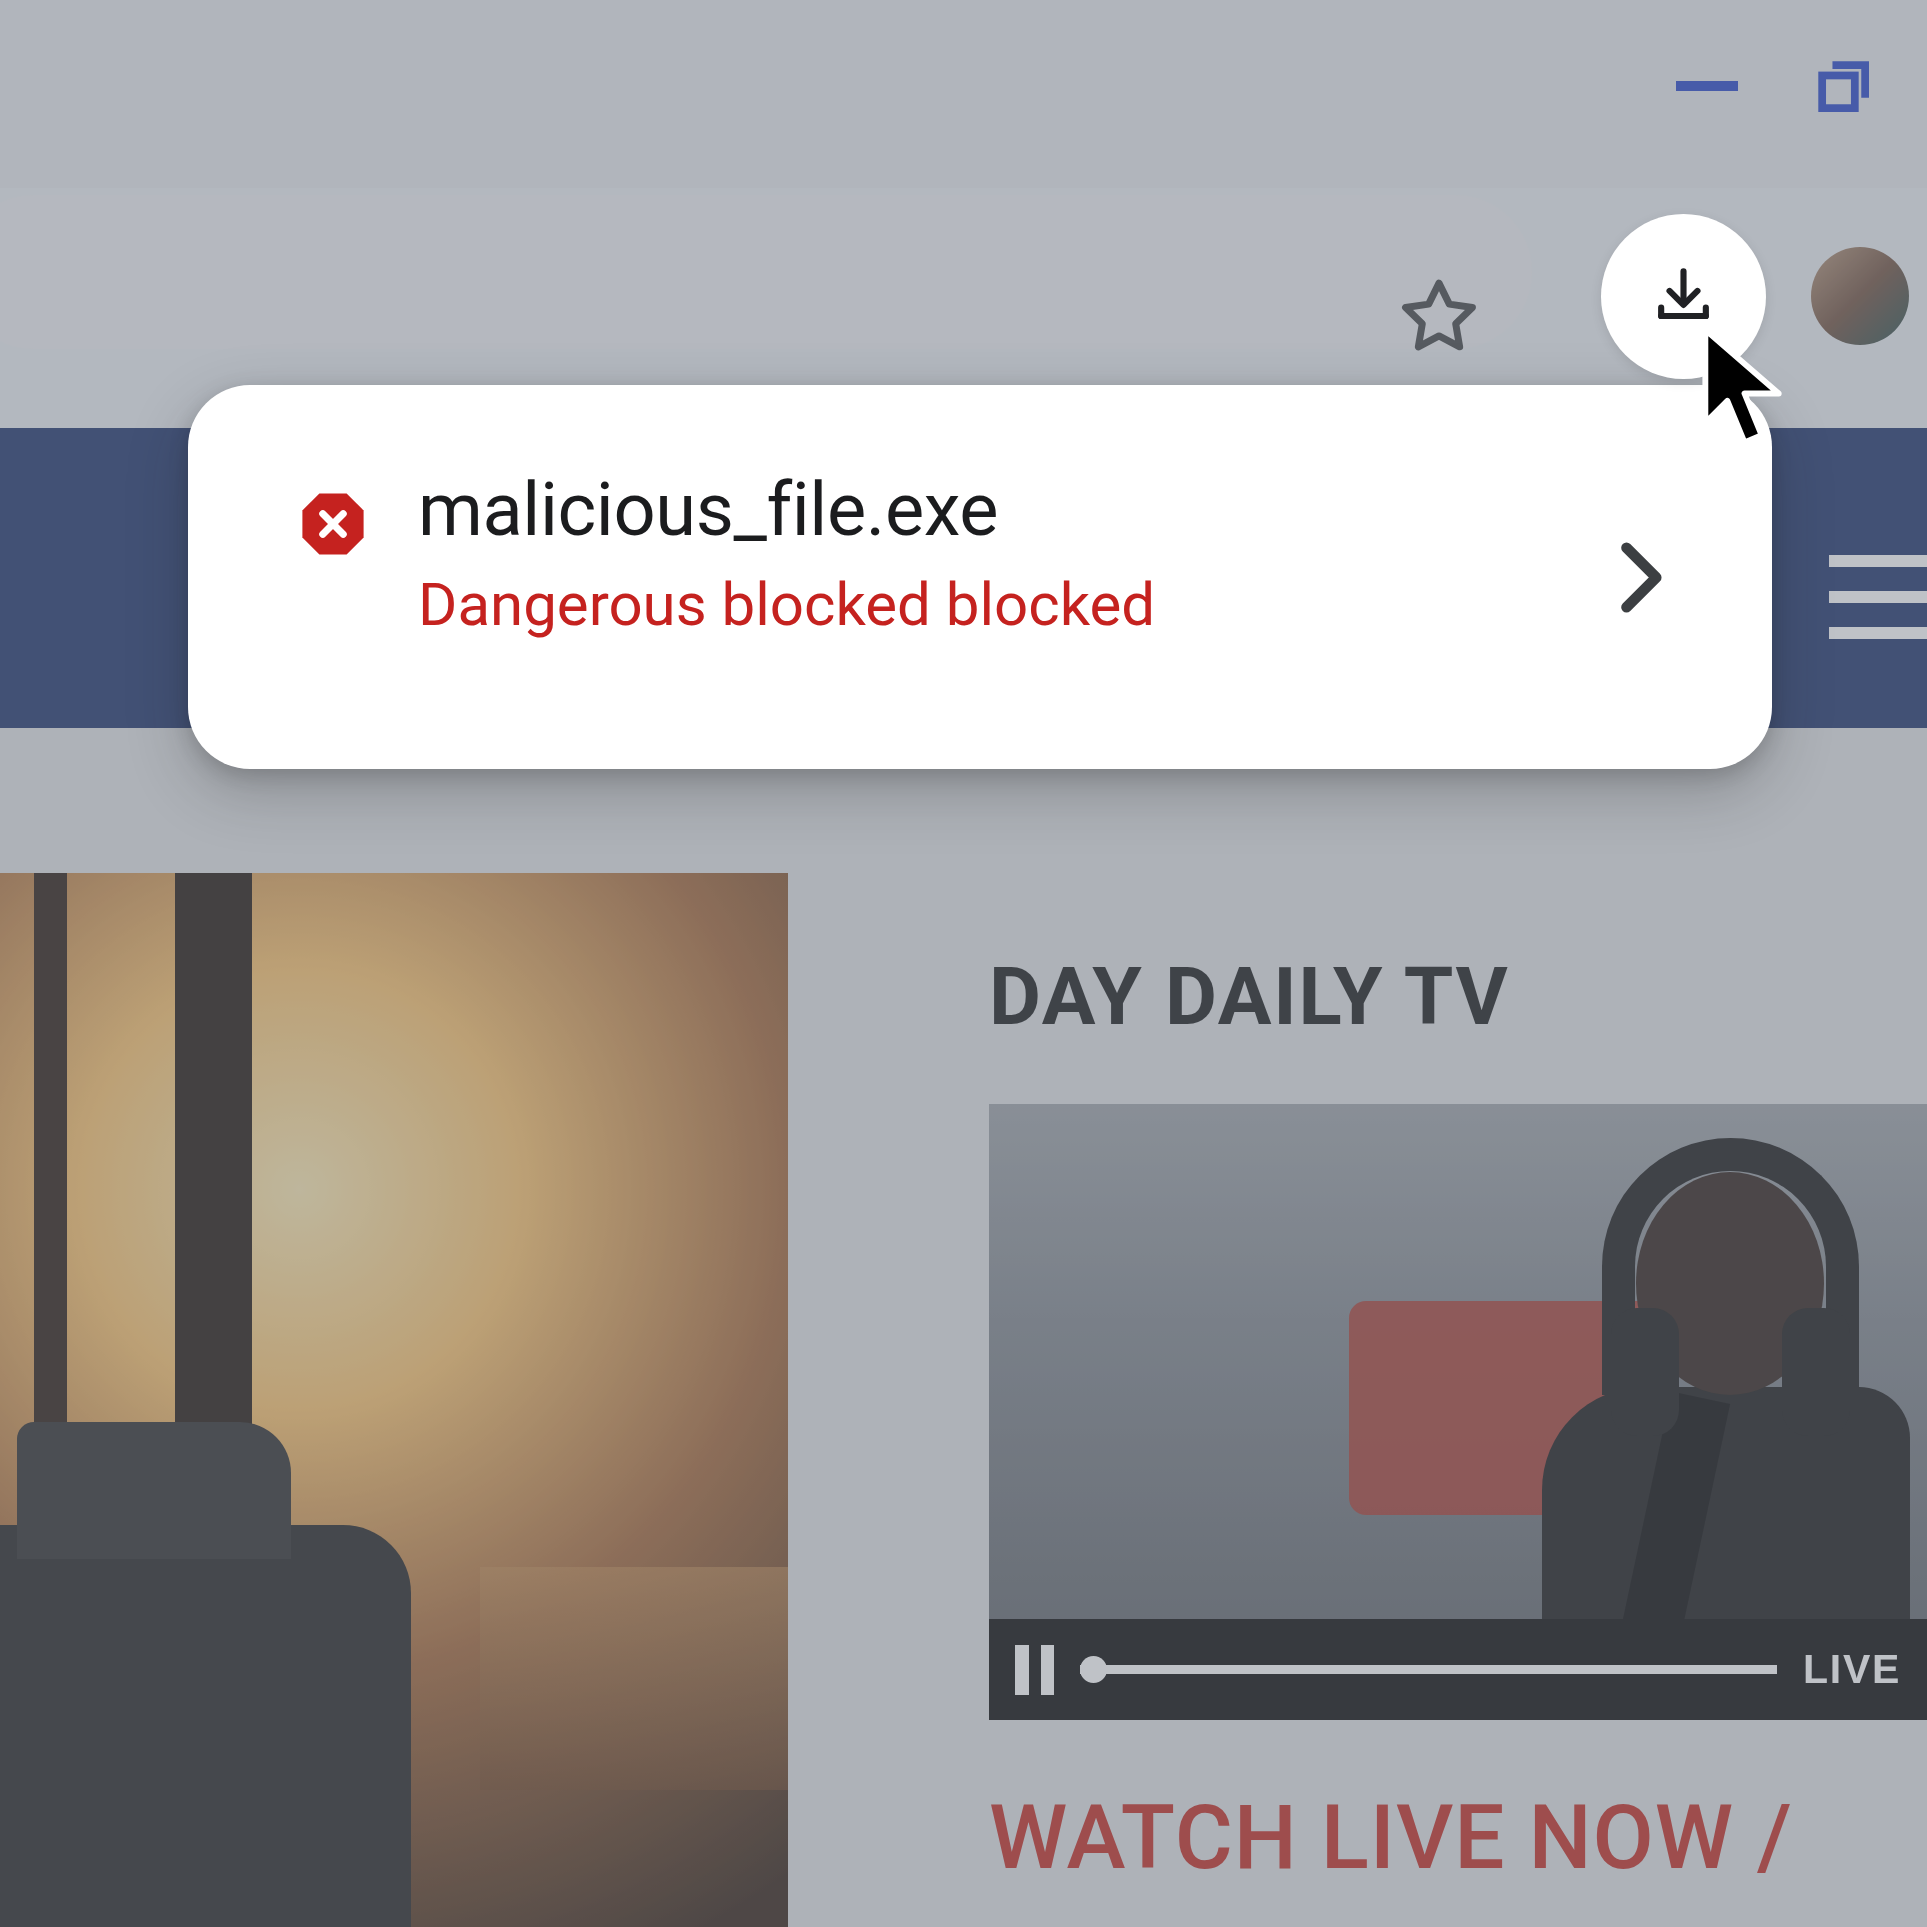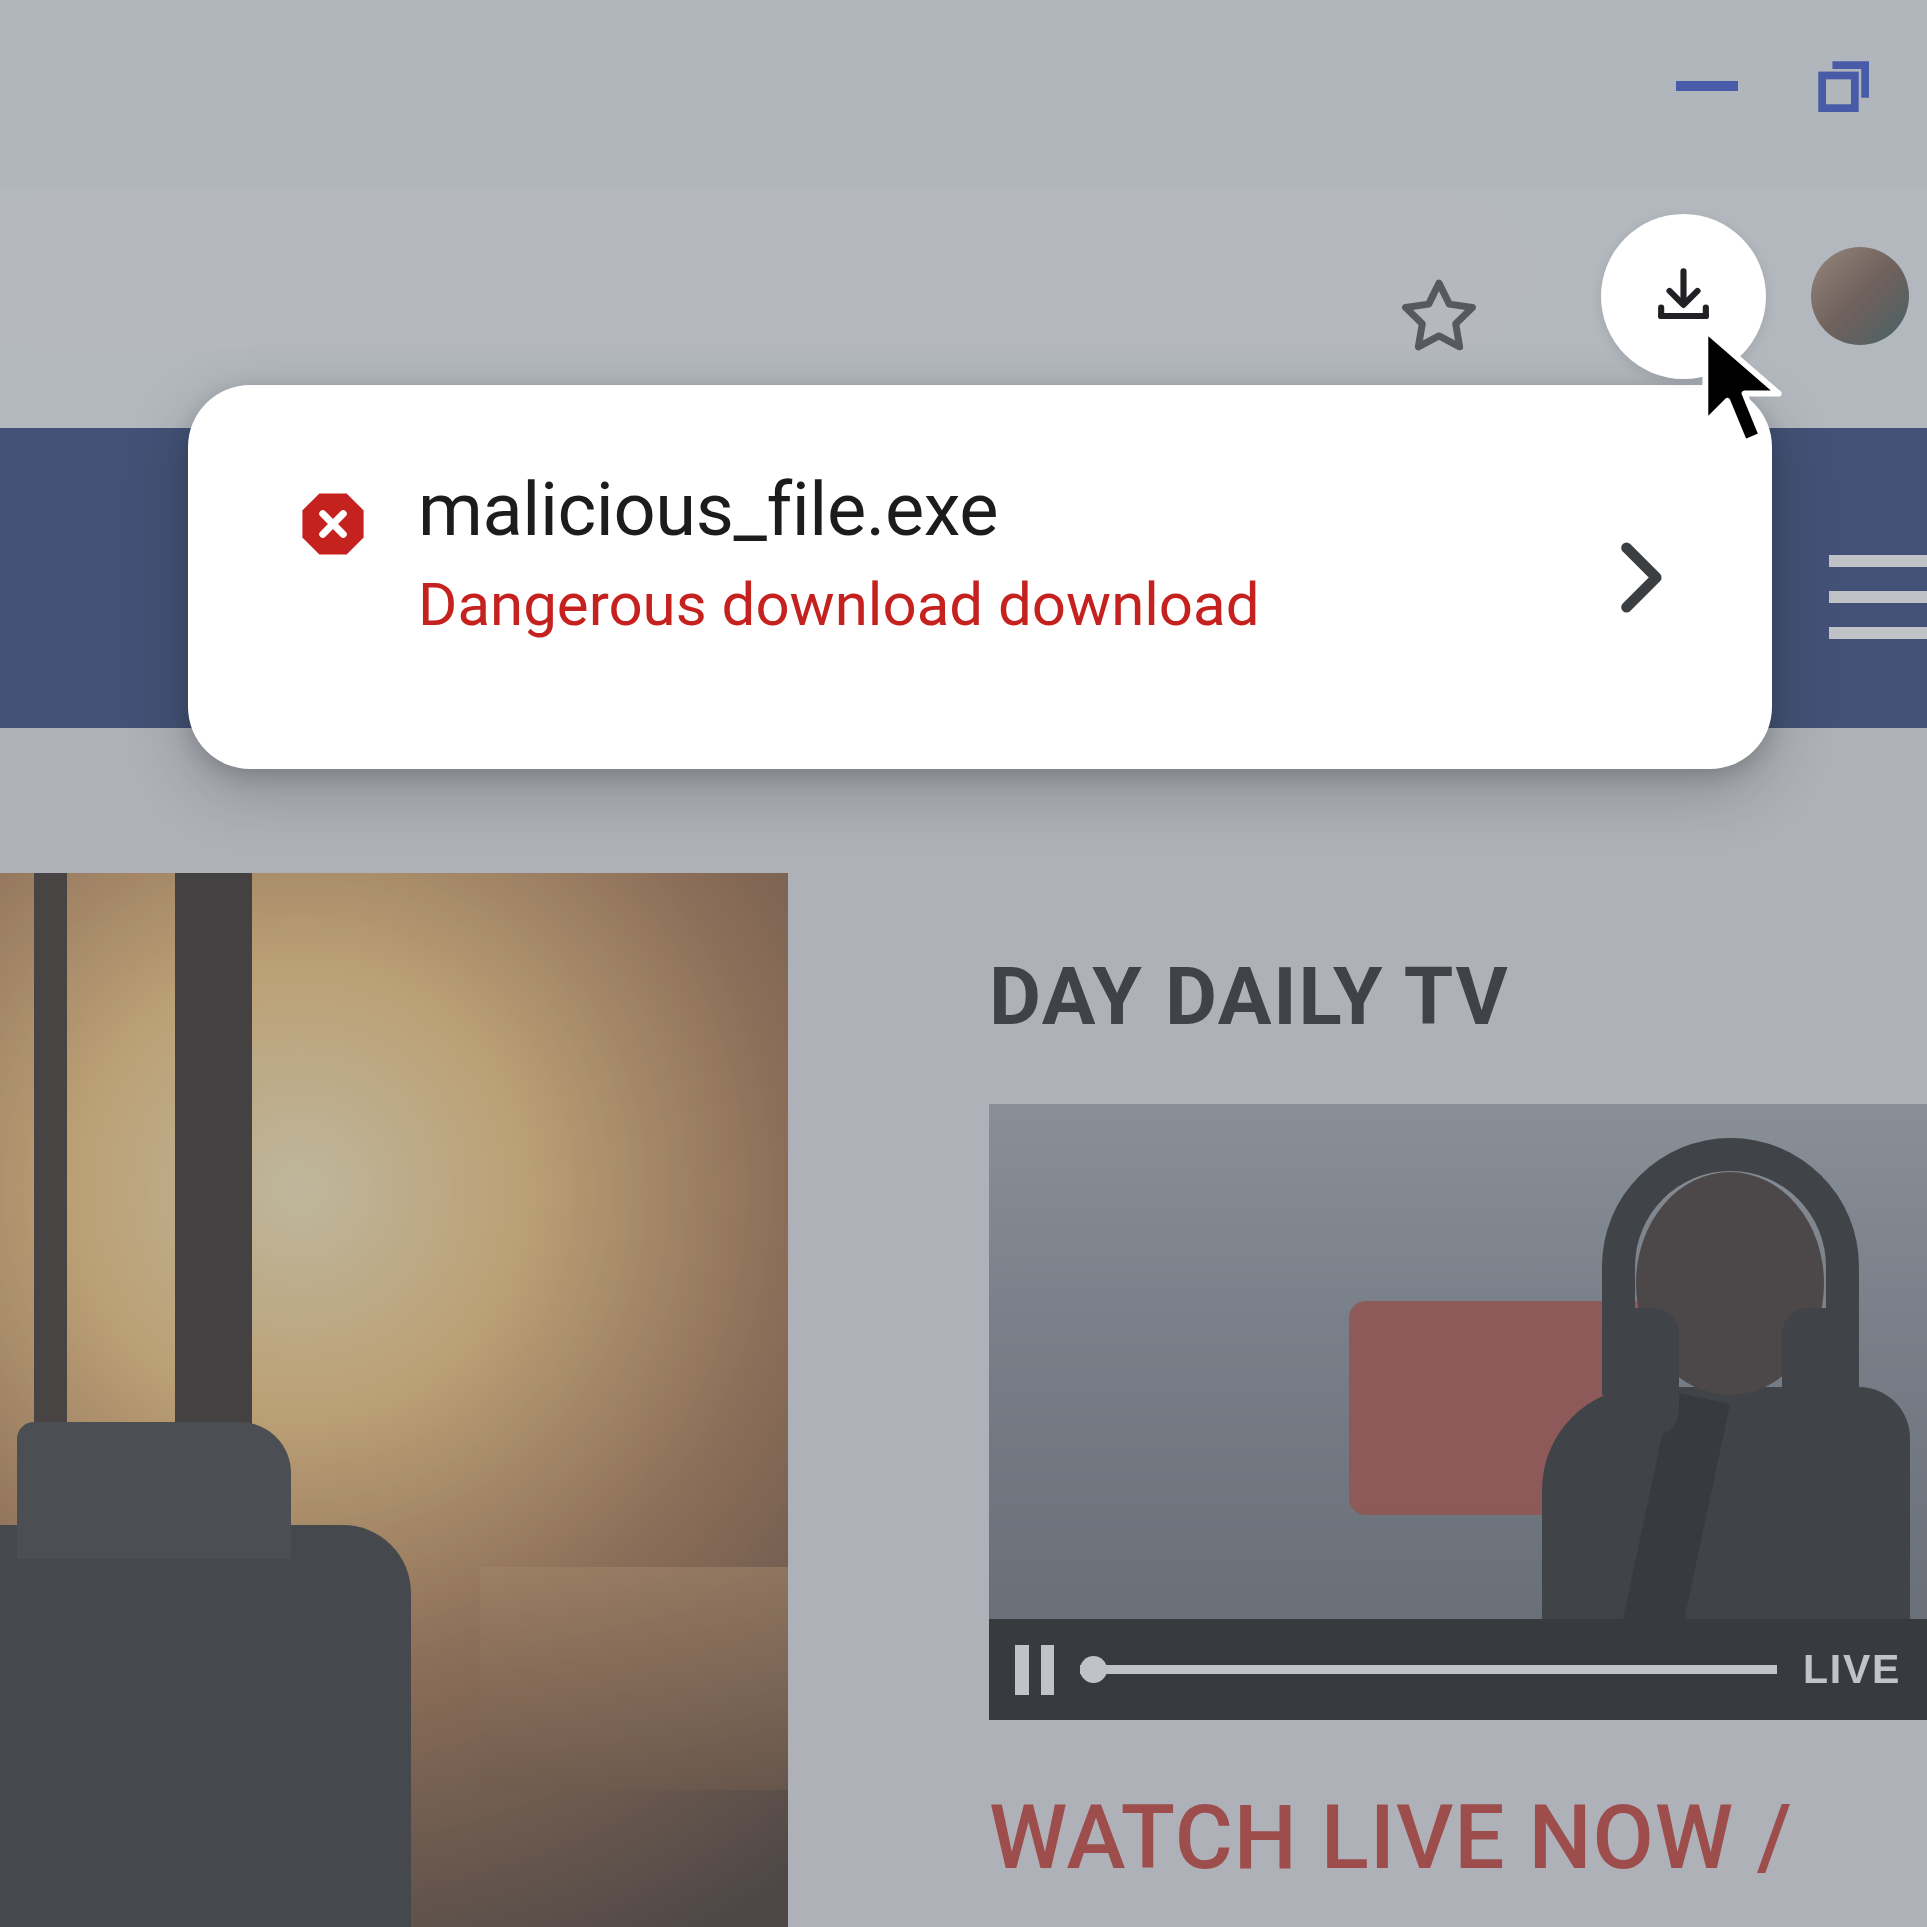--- a/index.html
+++ b/index.html
@@ -162,21 +162,21 @@
         <svg viewBox="0 0 40 40">
           <polygon points="12,2 28,2 38,12 38,28 28,38 12,38 2,28 2,12" fill="#c5221f"></polygon>
           <g stroke="#fff" stroke-width="4.2" stroke-linecap="round">
               <line x1="14" y1="14" x2="26" y2="26"></line>
               <line x1="26" y1="14" x2="14" y2="26"></line>
             </g>
         </svg>
       </div>
       <div class="dp-text">
         <div class="dp-file">malicious_file.exe</div>
-        <div class="dp-status">Dangerous download download</div>
+        <div class="dp-status">Dangerous blocked blocked</div>
       </div>
     </div>
     <div class="dp-chevron">
       <svg viewBox="0 0 24 36">
           <polyline points="4,4 18,18 4,32" fill="none" stroke="#3c3f42" stroke-width="5" stroke-linecap="round" stroke-linejoin="round"></polyline>
         </svg>
     </div>
   </div>
 
   <div class="cursor">

